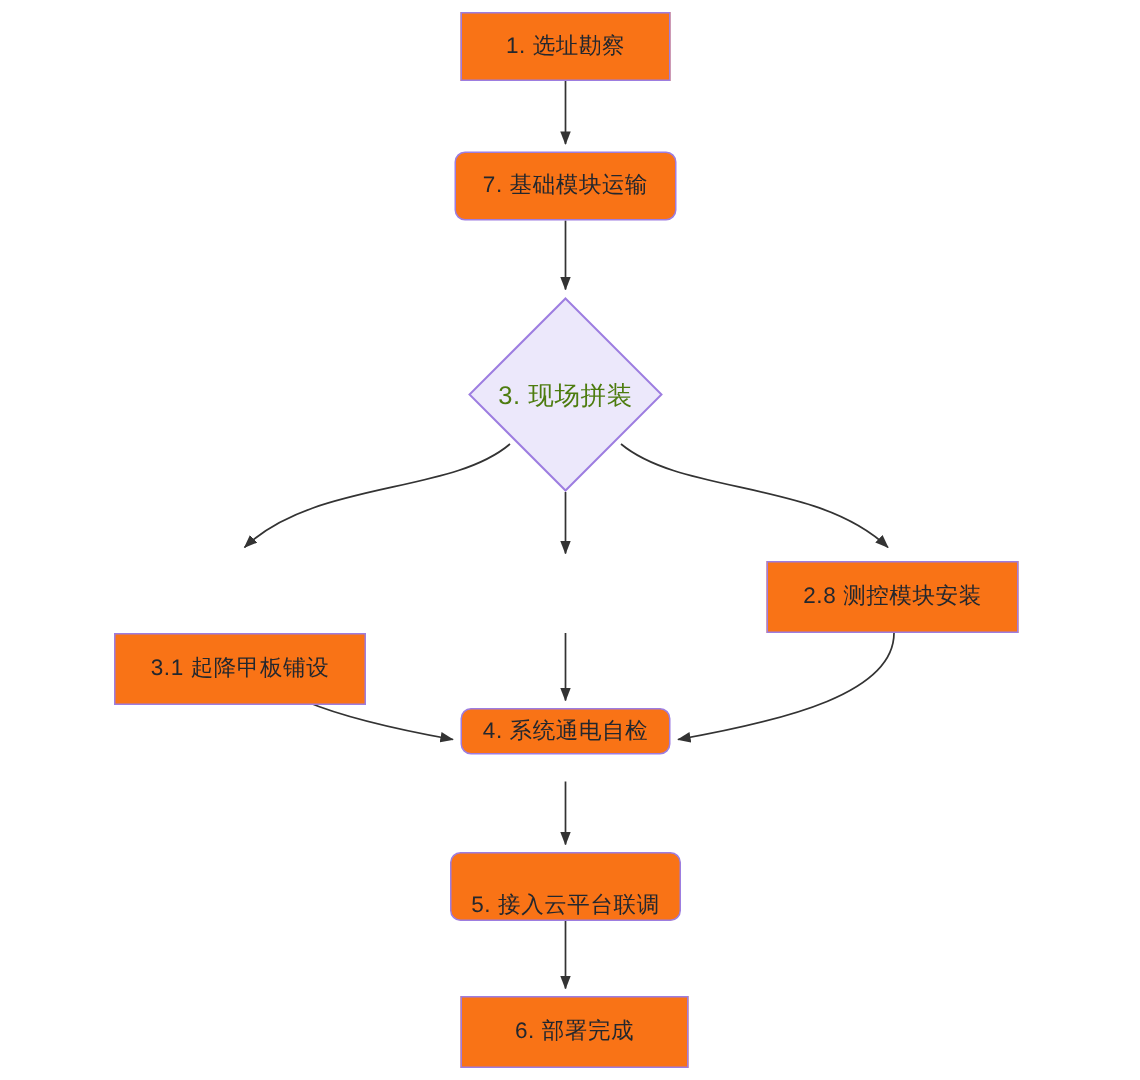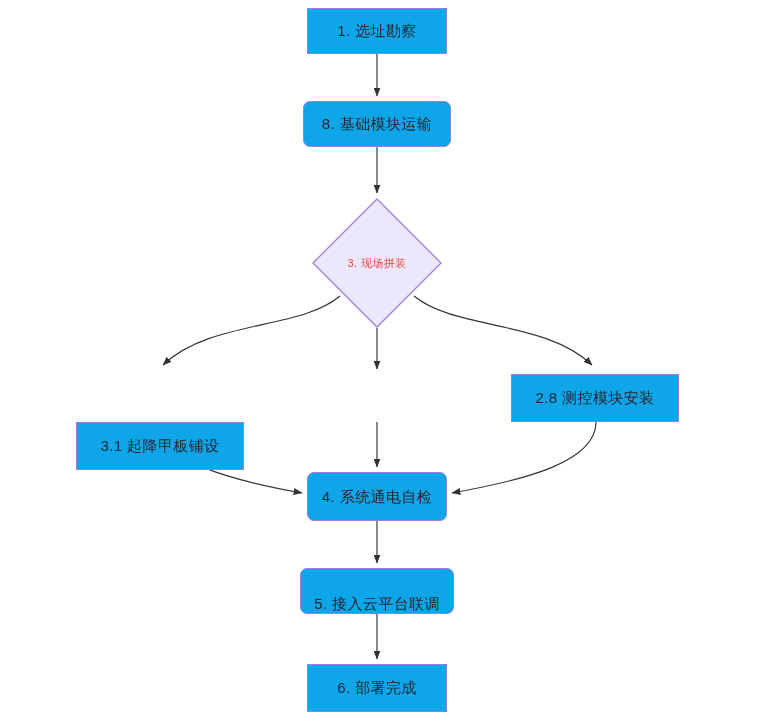--- a/index.html
+++ b/index.html
@@ -27,21 +27,21 @@
     width: 760px;
     height: 720px;
     pointer-events: none;
   }
   .node {
     position: absolute;
     box-sizing: border-box;
     display: flex;
     align-items: center;
     justify-content: center;
-    background: #0ea5e9;
+    background: #f97316;
     border: 1.3px solid #9D7DE0;
     color: #23272e;
     font-size: 15px;
     line-height: 1.2;
     letter-spacing: 0.4px;
     white-space: nowrap;
     text-align: center;
   }
   .node.rounded {
     border-radius: 7px;
@@ -60,23 +60,23 @@
     justify-content: center;
   }
   .diamond-wrap svg {
     position: absolute;
     left: 0;
     top: 0;
   }
   .diamond-label {
     position: relative;
     z-index: 2;
-    font-size: 11px;
+    font-size: 17px;
     letter-spacing: 0.4px;
-    color: #ef4444;
+    color: #4d7c0f;
     white-space: nowrap;
   }
 </style>
 </head>
 <body>
 
 <div id="canvas">
 
   <svg id="edges" width="760" height="720" viewBox="0 0 760 720" xmlns="http://www.w3.org/2000/svg">
     <defs>
@@ -96,44 +96,44 @@
         <path d="M377,521 L377,563" fill="none" stroke="#333333" stroke-width="1.15" marker-end="url(#arrowhead)"></path>
         <path d="M377,614 L377,659" fill="none" stroke="#333333" stroke-width="1.15" marker-end="url(#arrowhead)"></path>
       </g>
   </svg>
 
   <div class="node sharp" style="left: 307px; top: 8px; width: 140px; height: 46px;">
     <span class="node-label">1. 选址勘察</span>
   </div>
 
   <div class="node rounded" style="left: 303px; top: 101px; width: 148px; height: 46px;">
-    <span class="node-label">8. 基础模块运输</span>
+    <span class="node-label">7. 基础模块运输</span>
   </div>
 
   <div class="diamond-wrap" style="left: 312px; top: 198px; width: 130px; height: 130px;">
     <svg width="130" height="130" viewBox="0 0 130 130" xmlns="http://www.w3.org/2000/svg">
       <polygon points="65,1 129,65 65,129 1,65" fill="#ECE8FB" stroke="#9D7DE0" stroke-width="1.3"></polygon>
     </svg>
     <span class="diamond-label">3. 现场拼装</span>
   </div>
 
   <div class="node sharp" style="left: 76px; top: 374px; width: 168px; height: 48px; margin-top: 48px;">
     <span class="node-label">3.1 起降甲板铺设</span>
   </div>
 
 
   <div class="node sharp" style="left: 511px; top: 374px; width: 168px; height: 48px;">
     <span class="node-label">2.8 测控模块安装</span>
   </div>
 
-  <div class="node rounded" style="left: 307px; top: 472px; width: 140px; height: 49px;">
+  <div class="node rounded" style="left: 307px; top: 472px; width: 140px; height: 31px;">
     <span class="node-label">4. 系统通电自检</span>
   </div>
 
   <div class="node rounded" style="left: 300px; top: 568px; width: 154px; height: 46px; align-items: flex-end;">
     <span class="node-label">5. 接入云平台联调</span>
   </div>
 
-  <div class="node sharp" style="left: 307px; top: 664px; width: 140px; height: 48px;">
+  <div class="node sharp" style="left: 307px; top: 664px; width: 152px; height: 48px;">
     <span class="node-label">6. 部署完成</span>
   </div>
 
 </div>
 
 </body></html>

